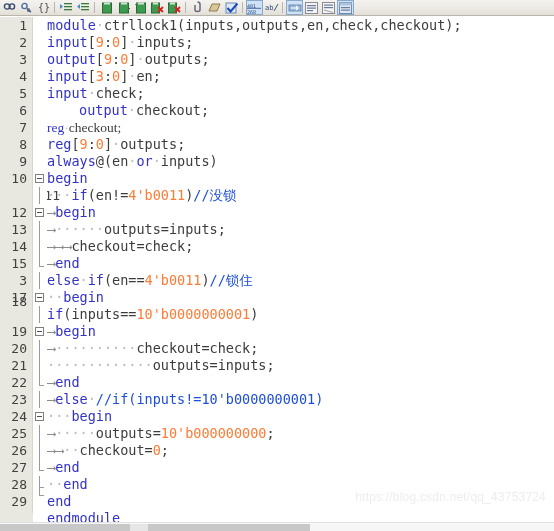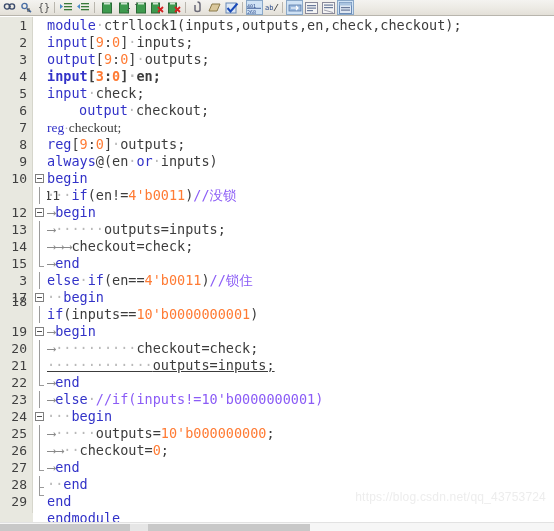--- a/index.html
+++ b/index.html
@@ -62,21 +62,21 @@
     color: #404040; left: -1px;
   }
   .code {
     font-family: "DejaVu Sans Mono", monospace; font-size: 13.5px;
     color: #3c3c3c; left: 0;
   }
 
   
   .kw  { color: #3232c8; }
   .num { color: #ff7b34; }
-  .cmt { color: #8b5cf6; }
+  .cmt { color: #1d4ed8; }
   .pun { color: #3c3c3c; }
   .ws  { color: #b9b9b9; }
   .arr { color: #8a8a8a; }
 
   
   .fold-box {
     position: absolute; width: 9px; height: 9px;
     border: 1px solid #808080; background: #ffffff;
     left: 1px;
   }
@@ -317,38 +317,38 @@
         <div class="fold-end" style="top: 452.5px;"></div>
         <div class="fold-line" style="top: 459px; height: 10.5px;"></div>
         <div class="fold-end" style="top: 469.5px;"></div>
         <div class="fold-endcap" style="top: 465px; height: 13px;"></div>
         <div class="fold-end" style="top: 478px;"></div>
       </div>
     <div class="codearea" id="codearea">
         <div class="row code" style="top: 0px;"><span class="kw">module</span><span class="ws">·</span><span class="pun">ctrllock1(inputs,outputs,en,check,checkout);</span></div>
         <div class="row code" style="top: 17px;"><span class="kw">input</span><span class="pun">[</span><span class="num">9</span><span class="pun">:</span><span class="num">0</span><span class="pun">]</span><span class="ws">·</span><span class="pun">inputs;</span></div>
         <div class="row code" style="top: 34px;"><span class="kw">output</span><span class="pun">[</span><span class="num">9</span><span class="pun">:</span><span class="num">0</span><span class="pun">]</span><span class="ws">·</span><span class="pun">outputs;</span></div>
-        <div class="row code" style="top: 51px; font-weight: bold;"><span class="kw">input</span><span class="pun">[</span><span class="num">3</span><span class="pun">:</span><span class="num">0</span><span class="pun">]</span><span class="ws">·</span><span class="pun">en;</span></div>
+        <div class="row code" style="top: 51px;"><span class="kw">input</span><span class="pun">[</span><span class="num">3</span><span class="pun">:</span><span class="num">0</span><span class="pun">]</span><span class="ws">·</span><span class="pun">en;</span></div>
         <div class="row code" style="top: 68px;"><span class="kw">input</span><span class="ws">·</span><span class="pun">check;</span></div>
         <div class="row code" style="top: 85px; margin-left: 32px;"><span class="kw">output</span><span class="ws">·</span><span class="pun">checkout;</span></div>
         <div class="row code" style="top: 102px; font-family: Liberation Serif, serif;"><span class="kw">reg</span><span class="ws">·</span><span class="pun">checkout;</span></div>
         <div class="row code" style="top: 119px;"><span class="kw">reg</span><span class="pun">[</span><span class="num">9</span><span class="pun">:</span><span class="num">0</span><span class="pun">]</span><span class="ws">·</span><span class="pun">outputs;</span></div>
         <div class="row code" style="top: 136px;"><span class="kw">always</span><span class="pun">@(en</span><span class="ws">·</span><span class="kw">or</span><span class="ws">·</span><span class="pun">inputs)</span></div>
         <div class="row code" style="top: 153px;"><span class="kw">begin</span></div>
         <div class="row code" style="top: 170px;"><span class="ws">···</span><span class="kw">if</span><span class="pun">(en!=</span><span class="num">4'b0011</span><span class="pun">)</span><span class="cmt">//没锁</span></div>
         <div class="row code" style="top: 187px;"><span class="arr">⟶</span><span class="kw">begin</span></div>
         <div class="row code" style="top: 204px;"><span class="arr">⟶</span><span class="ws">······</span><span class="pun">outputs=inputs;</span></div>
         <div class="row code" style="top: 221px;"><span class="arr">⟶⟶⟶</span><span class="pun">checkout=check;</span></div>
         <div class="row code" style="top: 238px;"><span class="arr">⟶</span><span class="kw">end</span></div>
         <div class="row code" style="top: 255px;"><span class="kw">else</span><span class="ws">·</span><span class="kw">if</span><span class="pun">(en==</span><span class="num">4'b0011</span><span class="pun">)</span><span class="cmt">//锁住</span></div>
         <div class="row code" style="top: 272px;"><span class="ws">··</span><span class="kw">begin</span></div>
         <div class="row code" style="top: 289px;"><span class="kw">if</span><span class="pun">(inputs==</span><span class="num">10'b0000000001</span><span class="pun">)</span></div>
         <div class="row code" style="top: 306px;"><span class="arr">⟶</span><span class="kw">begin</span></div>
         <div class="row code" style="top: 323px;"><span class="arr">⟶</span><span class="ws">··········</span><span class="pun">checkout=check;</span></div>
-        <div class="row code" style="top: 340px; text-decoration: underline;"><span class="ws">·············</span><span class="pun">outputs=inputs;</span></div>
+        <div class="row code" style="top: 340px;"><span class="ws">·············</span><span class="pun">outputs=inputs;</span></div>
         <div class="row code" style="top: 357px;"><span class="arr">⟶</span><span class="kw">end</span></div>
         <div class="row code" style="top: 374px;"><span class="arr">⟶</span><span class="kw">else</span><span class="ws">·</span><span class="cmt">//if(inputs!=10'b0000000001)</span></div>
         <div class="row code" style="top: 391px;"><span class="ws">···</span><span class="kw">begin</span></div>
         <div class="row code" style="top: 408px;"><span class="arr">⟶</span><span class="ws">·····</span><span class="pun">outputs=</span><span class="num">10'b000000000</span><span class="pun">;</span></div>
         <div class="row code" style="top: 425px;"><span class="arr">⟶⟶</span><span class="ws">··</span><span class="pun">checkout=</span><span class="num">0</span><span class="pun">;</span></div>
         <div class="row code" style="top: 442px;"><span class="arr">⟶</span><span class="kw">end</span></div>
         <div class="row code" style="top: 459px;"><span class="ws">··</span><span class="kw">end</span></div>
         <div class="row code" style="top: 476px;"><span class="kw">end</span></div>
         <div class="row code" style="top: 493px;"><span class="kw">endmodule</span></div>
       </div>

